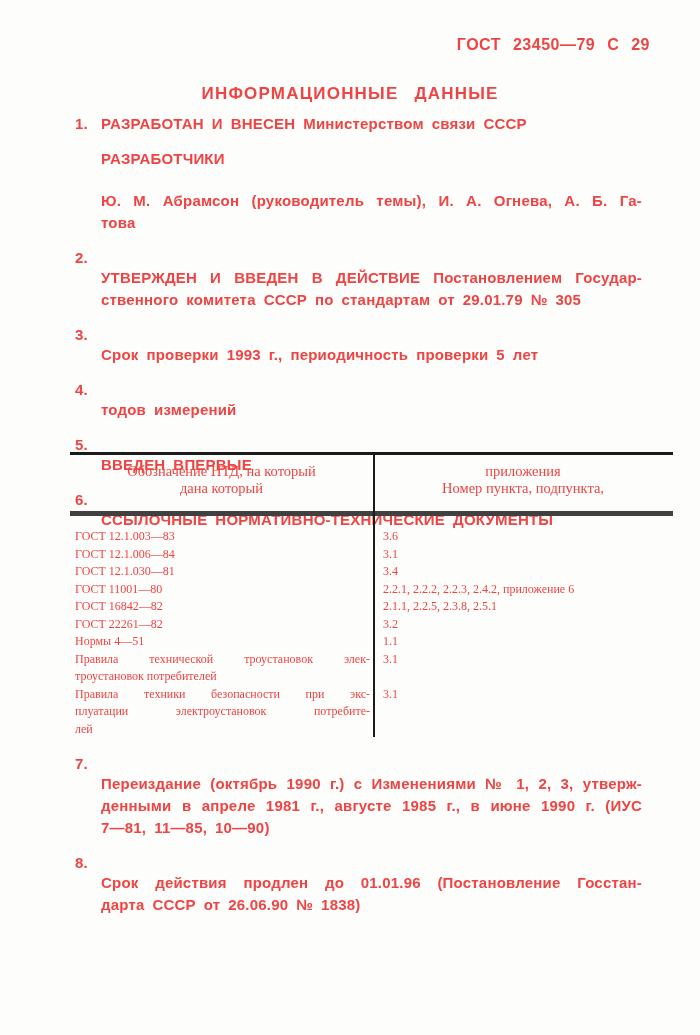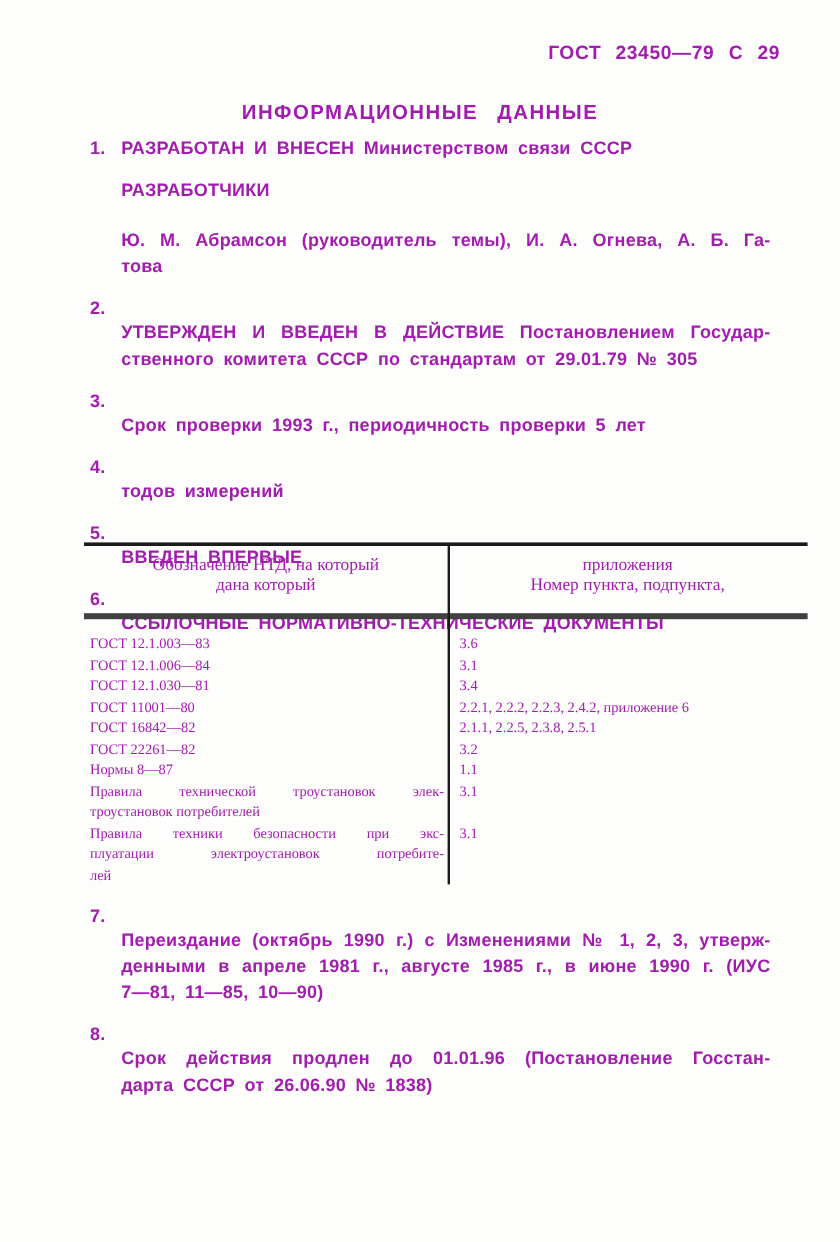--- a/index.html
+++ b/index.html
@@ -5,21 +5,21 @@
   html, body { margin: 0; padding: 0; }
   body {
     width: 700px; height: 1035px;
     background: #e8e8e8;
     font-family: "Liberation Sans", sans-serif;
   }
   .page {
     position: relative;
     width: 700px; height: 1035px;
     background: #fdfdfb;
-    color: #a21caf;
+    color: #ef4444;
     overflow: hidden;
   }
   .hdr {
     position: absolute; top: 36px; right: 50px;
     font-weight: 700; font-size: 16px;
     letter-spacing: 0.5px; word-spacing: 7px;
     white-space: nowrap;
   }
   .title {
     position: absolute; top: 84px; left: 0; width: 100%;
@@ -201,21 +201,21 @@
 
   <div class="t-row">
     <div class="t-ref">
             <div class="line">ГОСТ 22261—82</div>
           </div>
     <div class="t-num">3.2</div>
   </div>
 
   <div class="t-row">
     <div class="t-ref">
-            <div class="line">Нормы 8—87</div>
+            <div class="line">Нормы 4—51</div>
           </div>
     <div class="t-num">1.1</div>
   </div>
 
   <div class="t-row">
     <div class="t-ref">
             <div class="line j">Правила технической троустановок элек-</div>
             <div class="line">троустановок потребителей</div>
           </div>
     <div class="t-num">3.1</div>

